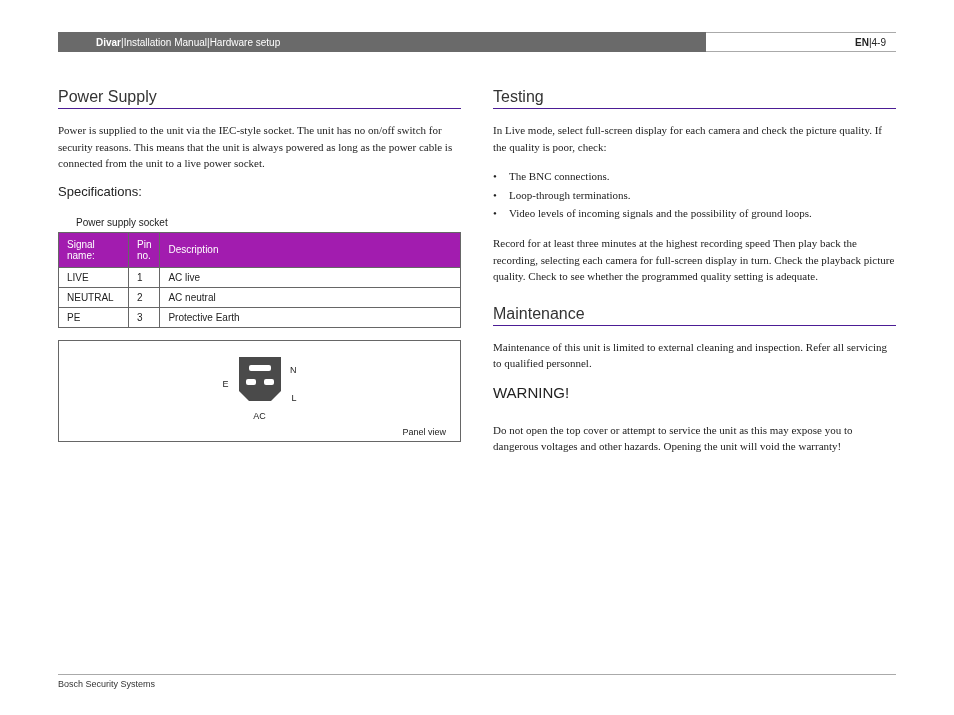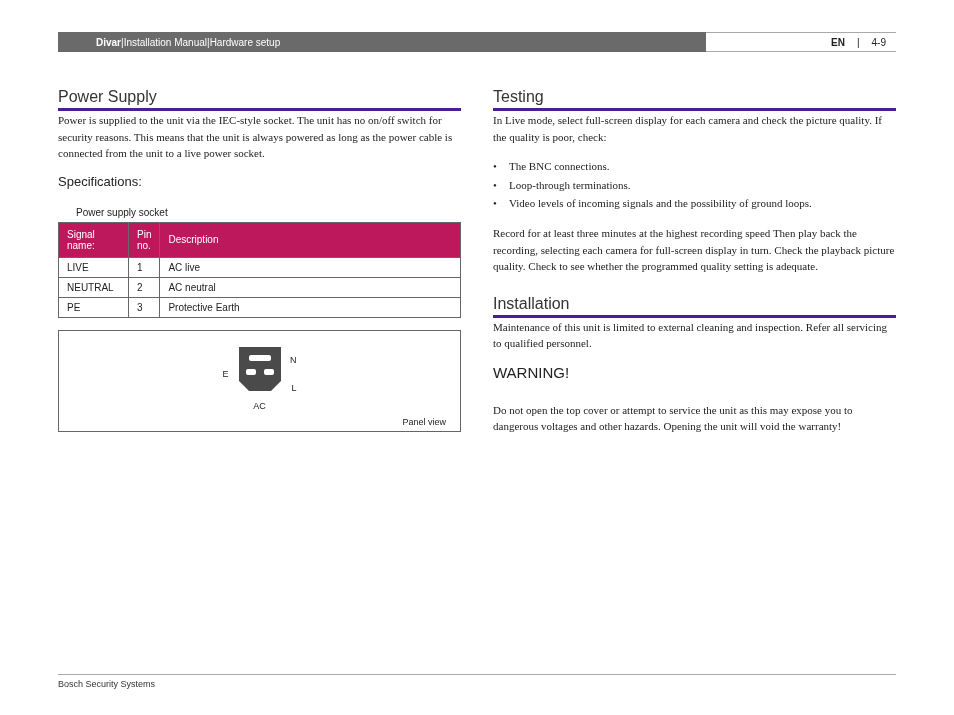--- a/index.html
+++ b/index.html
@@ -33,35 +33,34 @@
   .header-right {
     background: #fff;
     border-top: 1px solid #aaa;
     border-bottom: 1px solid #aaa;
     width: 190px;
     display: flex;
     align-items: center;
     justify-content: flex-end;
     padding-right: 10px;
     font-size: 10px;
-    gap: 12px;
   }
   .header-right .bold { font-weight: bold; }
   .columns {
     display: flex;
     gap: 32px;
   }
   .col { flex: 1; min-width: 0; }
   h2.section {
     font-weight: normal;
     font-size: 16px;
     color: #333;
-    border-bottom: 3px solid #4c1d95;
+    border-bottom: 1px solid #4c1d95;
     padding-bottom: 2px;
-    margin-bottom: 1px;
+    margin-bottom: 13px;
     margin-top: 0;
   }
   .body-text {
     font-family: Georgia, 'Times New Roman', serif;
     font-size: 11px;
     line-height: 1.5;
     margin-bottom: 12px;
   }
   h3.sub {
     font-weight: normal;
@@ -77,21 +76,21 @@
   .socket-caption {
     font-size: 10px;
     margin: 18px 0 4px 18px;
   }
   table.pins {
     border-collapse: collapse;
     width: 100%;
     font-size: 10px;
   }
   table.pins th {
-    background: #be185d;
+    background: #a21caf;
     color: #fff;
     font-weight: normal;
     text-align: left;
     padding: 6px 8px;
     border: 1px solid #666;
   }
   table.pins th:first-child { width: 70px; }
   table.pins th:nth-child(2) { width: 31px; }
   table.pins td {
     border: 1px solid #666;
@@ -223,21 +222,21 @@
     <div class="col">
       <h2 class="section">Testing</h2>
       <p class="body-text">In Live mode, select full-screen display for each camera and check the picture quality. If the quality is poor, check:</p>
       <ul class="bullets">
         <li>The BNC connections.</li>
         <li>Loop-through terminations.</li>
         <li>Video levels of incoming signals and the possibility of ground loops.</li>
       </ul>
       <p class="body-text">Record for at least three minutes at the highest recording speed Then play back the recording, selecting each camera for full-screen display in turn. Check the playback picture quality. Check to see whether the programmed quality setting is adequate.</p>
 
-      <h2 class="section" style="margin-top:20px;">Installation</h2>
+      <h2 class="section" style="margin-top:20px;">Maintenance</h2>
       <p class="body-text">Maintenance of this unit is limited to external cleaning and inspection. Refer all servicing to qualified personnel.</p>
 
       <div class="warning-head">WARNING!</div>
       <p class="body-text">Do not open the top cover or attempt to service the unit as this may expose you to dangerous voltages and other hazards. Opening the unit will void the warranty!</p>
     </div>
   </div>
 
 </div>
 
 <div class="footer">Bosch Security Systems</div>

